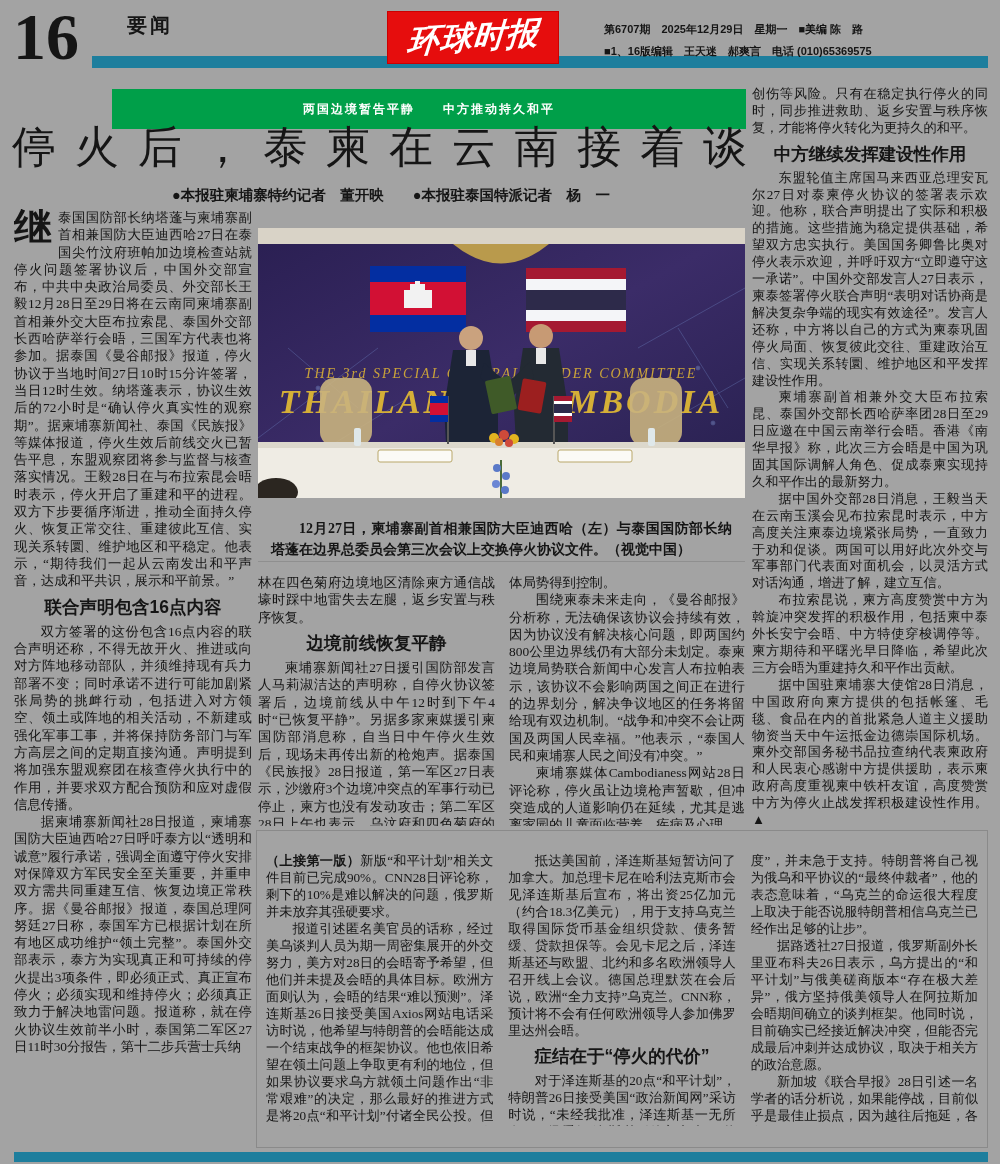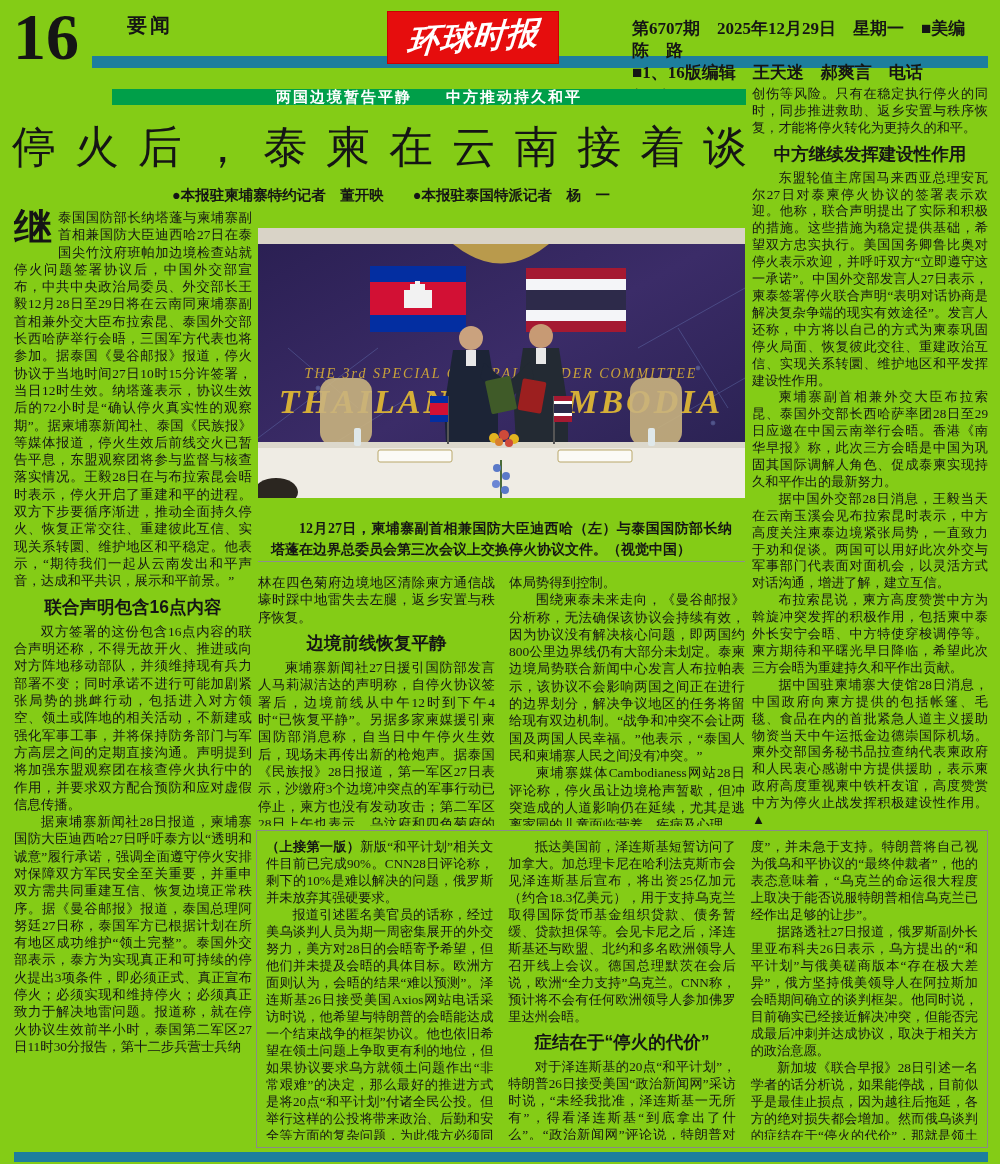--- a/index.html
+++ b/index.html
@@ -1,33 +1,33 @@
 <!DOCTYPE html>
 <html><head>
 <meta charset="utf-8">
 <style>
   html,body{margin:0;padding:0;background:#e9e9e9;}
-  .page{position:relative;width:1000px;height:1164px;background:#84cc16;overflow:hidden;
+  .page{position:relative;width:1000px;height:1164px;background:#a3a3a3;overflow:hidden;
         font-family:"Liberation Serif","DejaVu Serif",serif;color:#151515;}
   
   .pagenum{position:absolute;left:13px;top:4px;font-size:66px;line-height:1;font-weight:bold;
            font-family:"Liberation Serif",serif;}
   .section{position:absolute;left:95px;top:12px;font-size:20px;font-weight:900;letter-spacing:3px;
            font-family:"Liberation Sans","DejaVu Sans",sans-serif;margin-left:32px;}
   .toprule{position:absolute;left:92px;top:56px;width:896px;height:12px;background:#1d7e9d;}
   .masthead{position:absolute;left:388px;top:12px;width:170px;height:51px;background:#e60d0d;
             display:flex;align-items:center;justify-content:center;z-index:3;box-shadow:0 0 0 1px #c00;}
   .masthead span{color:#fff;font-size:32px;font-weight:bold;font-style:italic;
             font-family:"DejaVu Serif",serif;transform:rotate(-4deg) skewX(-8deg);letter-spacing:1px;}
-  .headinfo{position:absolute;left:632px;top:18px;width:352px;font-size:17px;font-weight:bold;
-            line-height:22px;font-family:Liberation Serif, serif;}
-  
-  .kicker{position:absolute;left:112px;top:89px;width:634px;height:16px;background:#009f49;
+  .headinfo{position:absolute;left:604px;top:18px;width:352px;font-size:11px;font-weight:bold;
+            line-height:22px;font-family:Liberation Sans, sans-serif;}
+  
+  .kicker{position:absolute;left:112px;top:89px;width:634px;height:40px;background:#009f49;
           color:#fff;display:flex;align-items:center;justify-content:center;
-          font-family:"Liberation Sans","DejaVu Sans",sans-serif;font-weight:900;font-size:15px;letter-spacing:2px;}
+          font-family:"Liberation Sans","DejaVu Sans",sans-serif;font-weight:900;font-size:12px;letter-spacing:2px;}
   .headline{position:absolute;left:12px;top:113px;width:734px;font-size:44px;line-height:68px;
           font-family:"Liberation Sans","DejaVu Sans",sans-serif;font-weight:400;
           text-align:justify;text-align-last:justify;letter-spacing:-1px;}
   .byline{position:absolute;left:24px;top:186px;width:734px;text-align:center;font-size:14.5px;
           font-weight:bold;font-family:"Liberation Sans","DejaVu Sans",sans-serif;}
   
   .col{position:absolute;font-size:13.4px;line-height:17.3px;text-align:justify;overflow:hidden;}
   .col p{margin:0;text-indent:2em;}
   .col p.cont{text-indent:0;}
   .subhead{font-family:"Liberation Sans","DejaVu Sans",sans-serif;font-weight:900;font-size:17.5px;
@@ -40,21 +40,21 @@
   .midB{left:509px;top:574px;width:236px;height:252px;}
   .rightcol{left:752px;top:86px;width:236px;height:740px;font-size:13.2px;line-height:16.9px;}
   
   .photo{position:absolute;left:258px;top:228px;width:487px;height:270px;overflow:hidden;background:#33265c;}
   .caption{position:absolute;left:258px;top:505px;width:487px;font-size:14px;line-height:21px;
            font-weight:600;text-align:justify;}
   .caption p{margin:13px;text-indent:2em;}
   .caprule{position:absolute;left:258px;top:561px;width:487px;height:1px;background:#8f8f8f;}
   
   .story2{position:absolute;left:256px;top:830px;width:732px;height:318px;border:1px solid #8a8a8a;
-          box-sizing:border-box;display:flex;gap:15px;padding:7px 9px;}
+          box-sizing:border-box;display:flex;gap:15px;padding:21px 9px;}
   .s2col{flex:1;font-size:13.2px;line-height:17px;text-align:justify;overflow:hidden;}
   .s2col p{margin:0;text-indent:2em;}
   .s2col p.cont{text-indent:0;}
   .bottomrule{position:absolute;left:14px;top:1152px;width:974px;height:10px;background:#1d7e9d;}
 </style>
 </head>
 <body>
 
 <div class="page">
 

